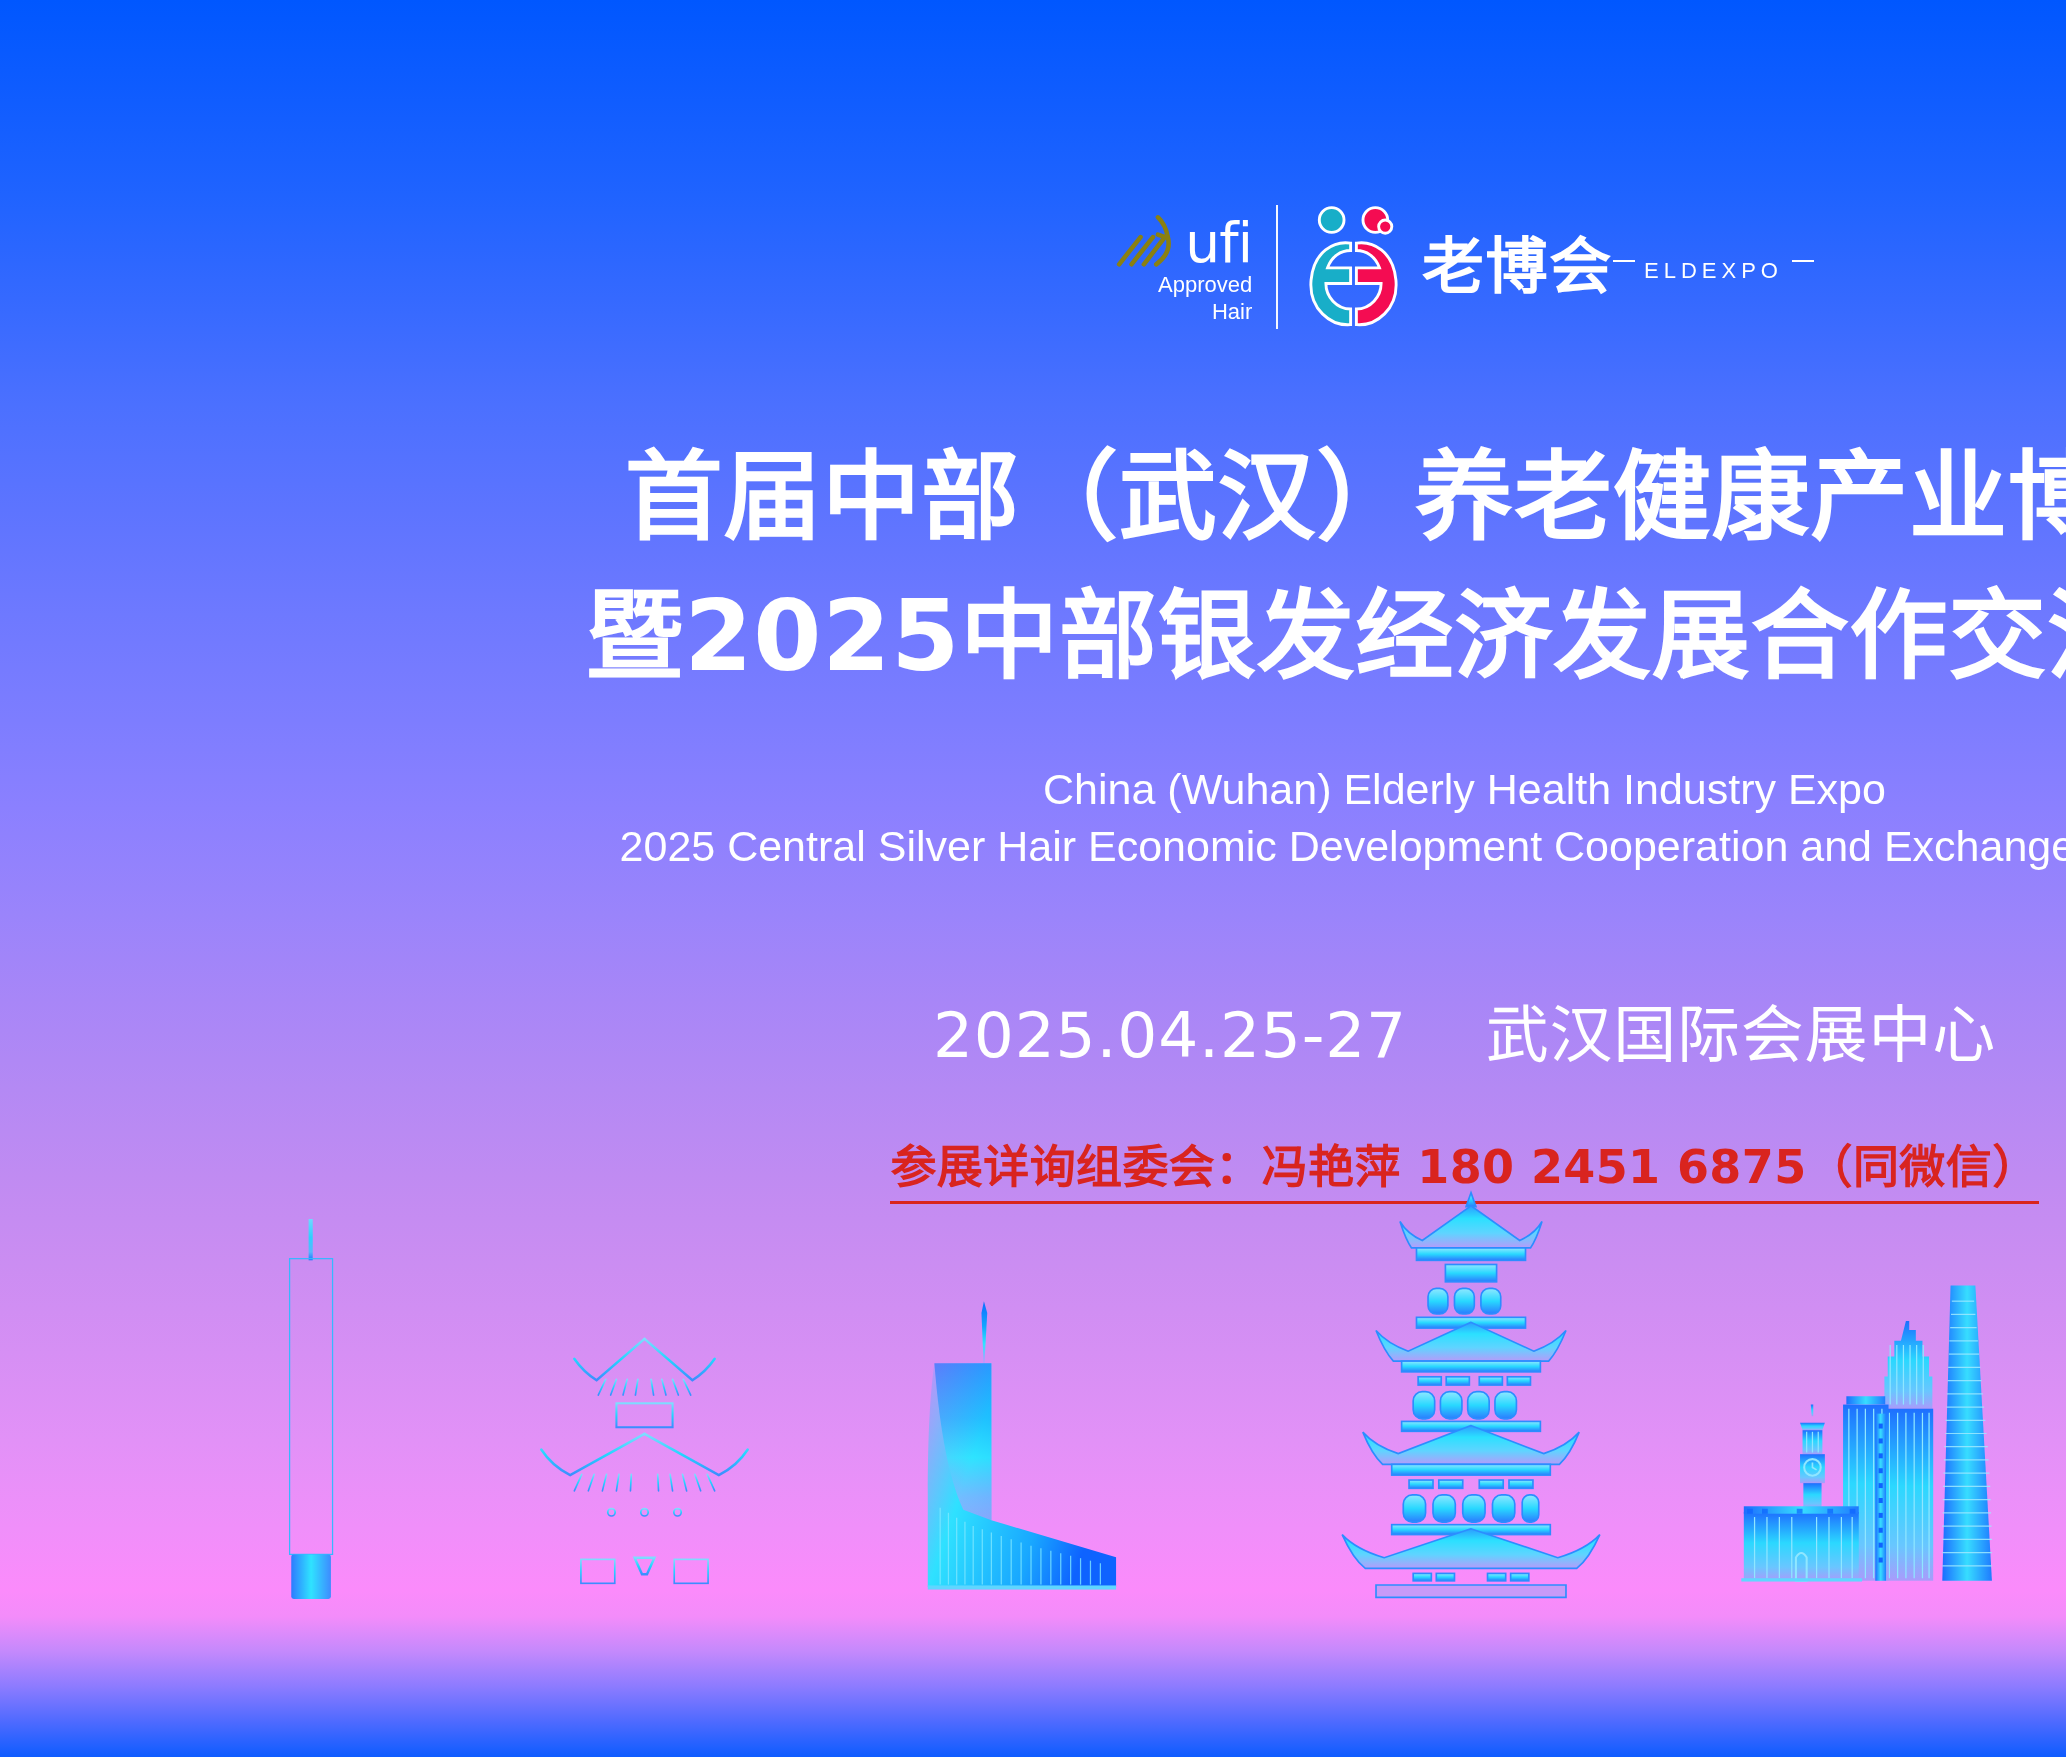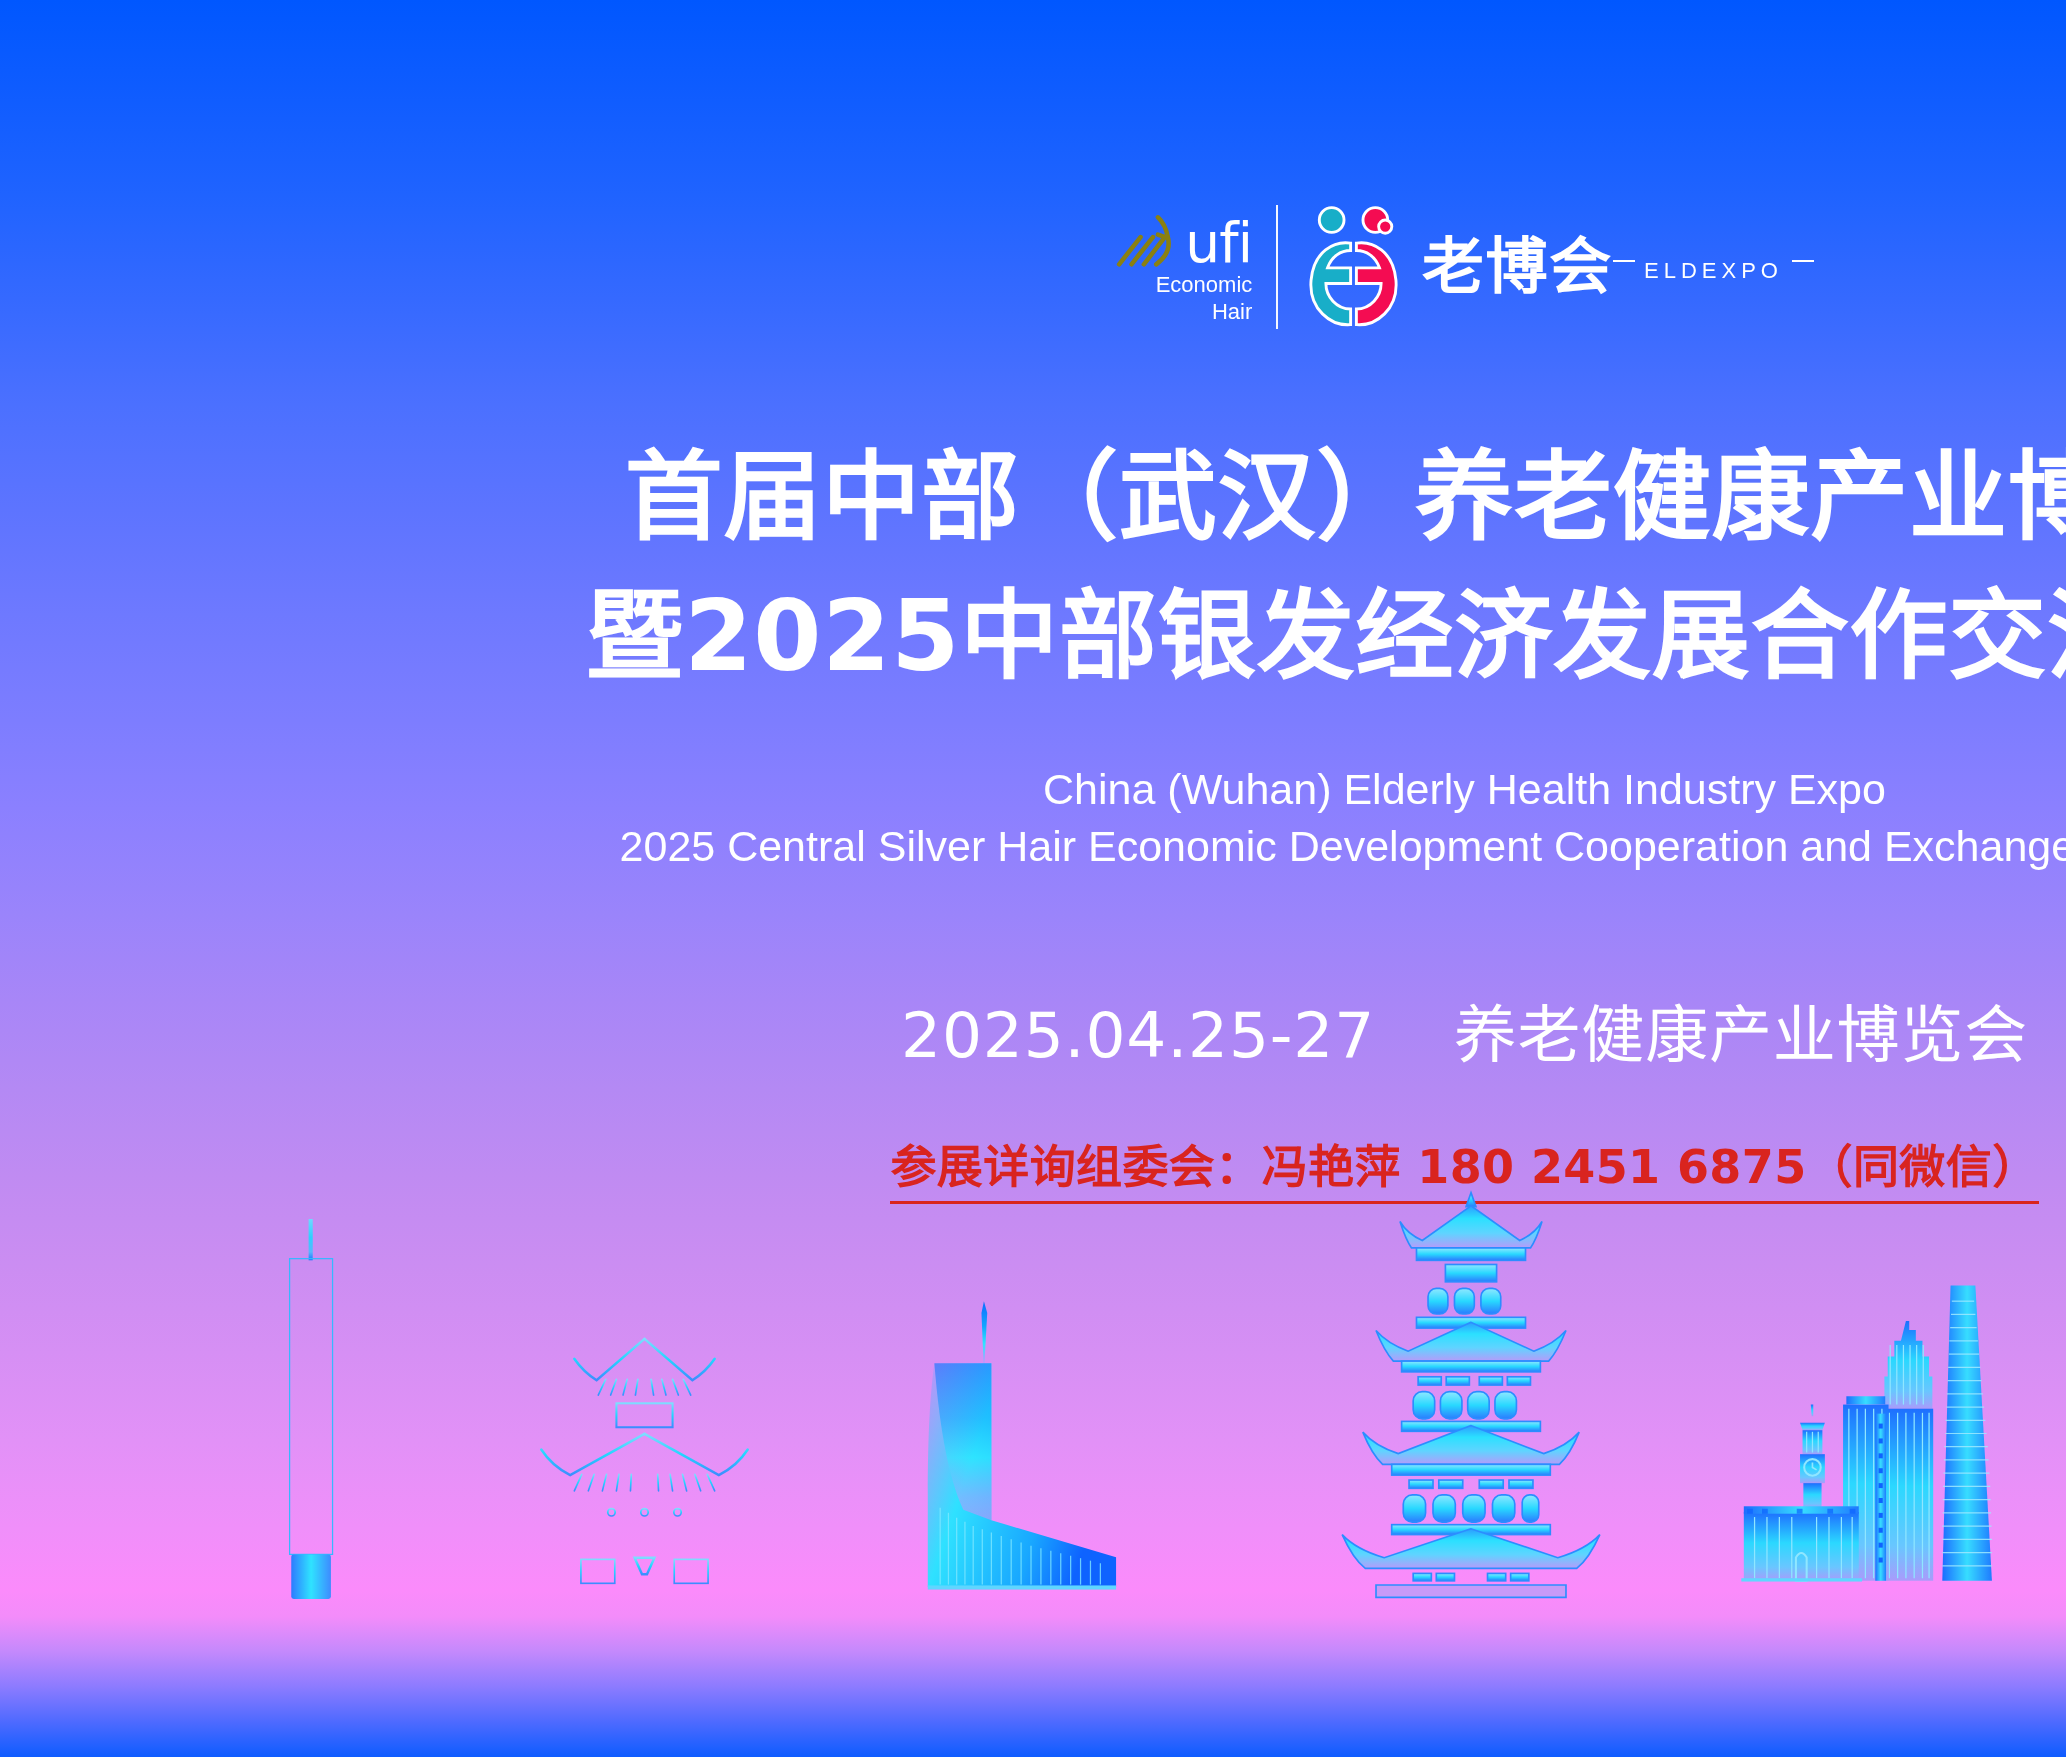--- a/index.html
+++ b/index.html
@@ -211,21 +211,21 @@
             <path d="M10 124 L62 58"></path>
             <path d="M40 124 L92 58"></path>
             <path d="M70 124 L118 62"></path>
             <path d="M100 124 Q138 96 128 58 Q122 26 104 10"></path>
             <path d="M104 52 Q118 58 128 58"></path>
           </g>
         </svg>
         <span class="ufi-word">ufi</span>
       </div>
       <div class="ufi-sub">
-        <div>Economic</div>
+        <div>Approved</div>
         <div>Hair</div>
       </div>
     </div>
 
     <div class="logo-divider"></div>
 
     <div class="eld-block">
       <svg class="eld-mark" viewBox="0 0 250 300">
         <g stroke="#FFFFFF" stroke-width="7">
 
@@ -271,21 +271,21 @@
   </div>
 
   <div class="subtitles">
     <div class="sub-en sub-en-1">China (Wuhan) Elderly Health Industry Expo</div>
     <div class="sub-en sub-en-2">2025 Central Silver Hair Economic Development Cooperation and Exchange Conference</div>
   </div>
 
   <div class="datevenue">
     <span>2025.04.25-27</span>
     <span class="dv-gap"></span>
-    <span>养老健康产业博览会</span>
+    <span>武汉国际会展中心</span>
   </div>
 
   <div class="contact-wrap">
     <span class="contact">参展详询组委会：冯艳萍 180 2451 6875（同微信）</span>
   </div>
 
   <div class="skyline">
 
     <div class="landmark" style="left:264px; width:95px; height:380px;">
       <svg viewBox="0 0 230 920">

